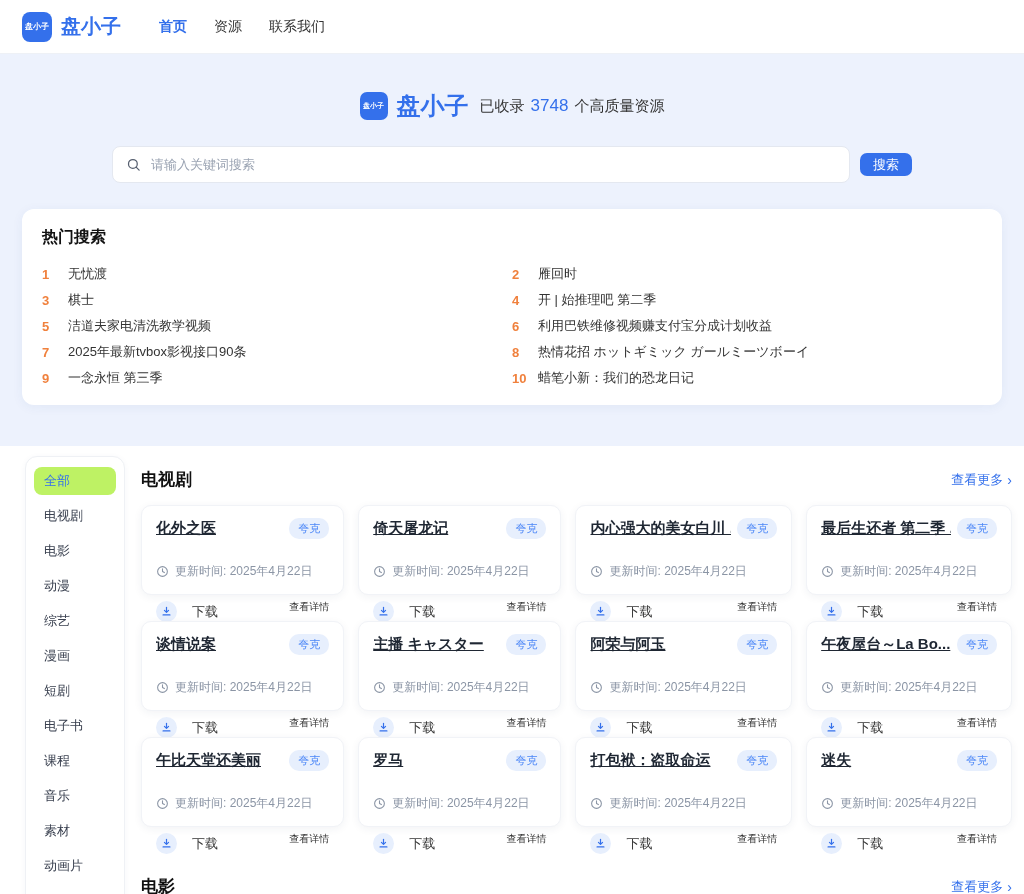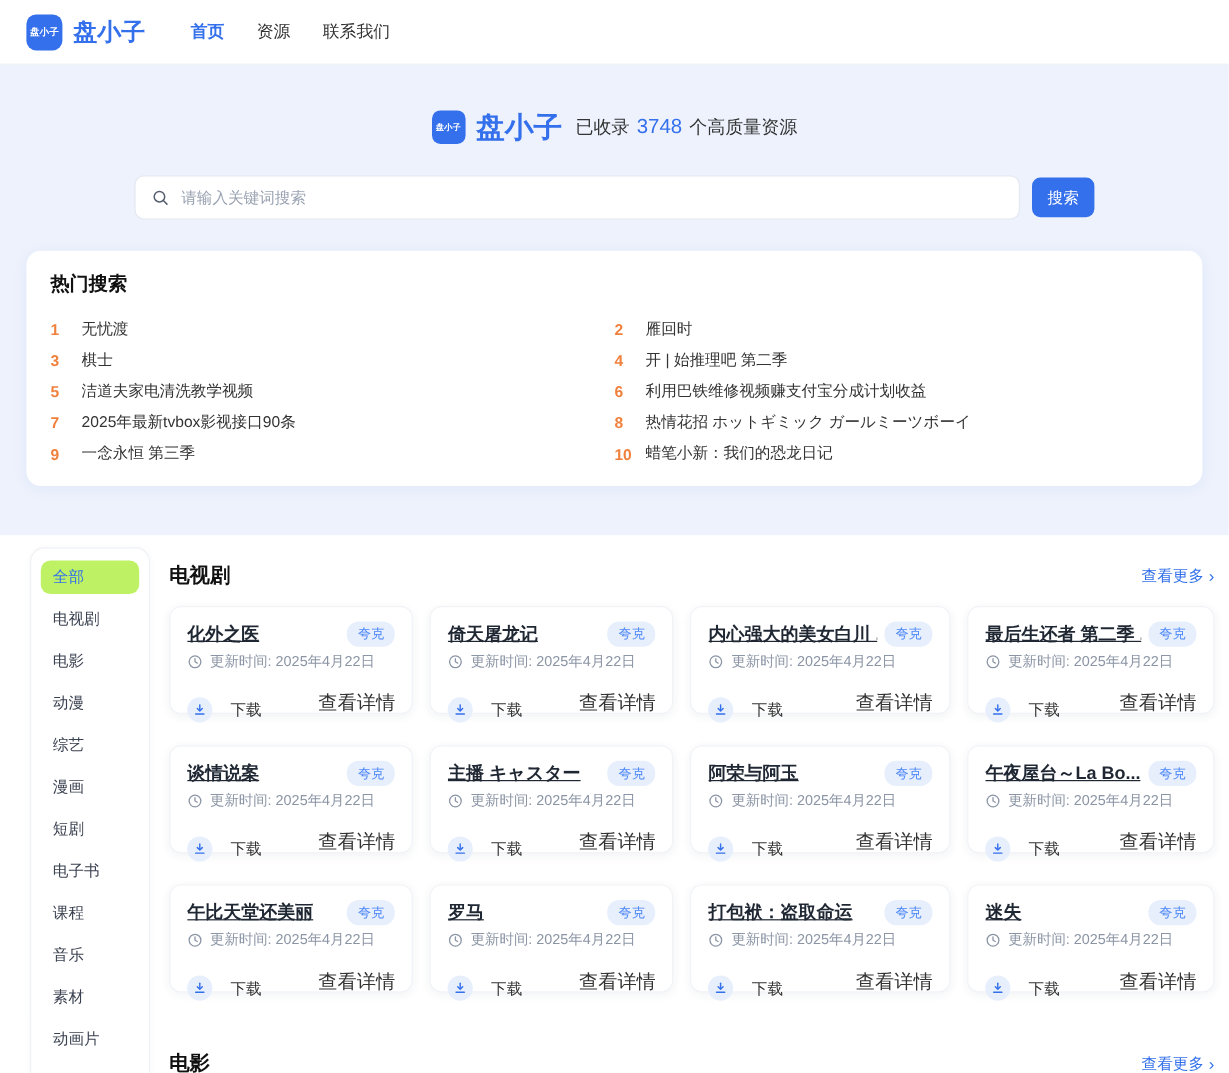--- a/index.html
+++ b/index.html
@@ -41,21 +41,21 @@
     flex:1; height:37px; background:#fff; border:1px solid #e4e8f0; border-radius:8px;
     display:flex; align-items:center; padding:0 13px;
   }
   .search-box svg { flex-shrink:0; }
   .search-box input {
     border:none; outline:none; flex:1; margin-left:8px; font-size:13px; color:#333;
     font-family:"Liberation Sans","DejaVu Sans",sans-serif; background:transparent;
   }
   .search-box input::placeholder { color:#9aa3b2; }
   .search-btn {
-    width:52px; height:33px; background:#3470EB; color:#fff; border:none; border-radius:7px;
+    width:52px; height:23px; background:#3470EB; color:#fff; border:none; border-radius:7px;
     font-size:13px; cursor:pointer; font-family:inherit;
   }
 
   
   .hot-panel {
     margin:26px 22px 0; background:#fff; border-radius:12px;
     padding:18px 20px 14px; box-shadow:0 2px 12px rgba(40,70,140,.06);
   }
   .hot-title { font-size:16px; font-weight:bold; color:#111; }
   .hot-list { display:flex; margin-top:13px; }
@@ -93,28 +93,28 @@
   }
   .card-top { display:flex; align-items:center; justify-content:space-between; gap:6px; }
   .card-title {
     font-size:15px; font-weight:bold; color:#1f2733; flex:1; min-width:0;
     white-space:nowrap; overflow:hidden; text-overflow:clip;text-decoration:underline;
   }
   .card-badge {
     font-size:11px; color:#4a86f7; background:#E7EFFD; border-radius:10px;
     padding:3px 9px; flex-shrink:0; cursor:default;
   }
-  .card-time { display:flex; align-items:center; gap:6px; margin-top:4px; color:#8b95a5; font-size:12px; }
+  .card-time { display:flex; align-items:center; gap:6px; margin-top:24px; color:#8b95a5; font-size:12px; }
   .card-actions { display:flex; align-items:center; justify-content:space-between; margin-top:11px; }
   .dl { display:flex; align-items:center; gap:15px; font-size:13px; color:#333; cursor:pointer;margin-top:10px; }
   .dl-icon {
     width:21px; height:21px; border-radius:50%; background:#E7EFFD;
     display:flex; align-items:center; justify-content:center;
   }
-  .detail-link { font-size:16px; color:#333; cursor:pointer; }
+  .detail-link { font-size:10px; color:#333; cursor:pointer; }
 </style>
 </head>
 <body>
 
 <div class="navbar">
   <div class="logo-badge">盘小子</div>
   <div class="brand-name">盘小子</div>
   <div class="nav-items">
       <div class="nav-item active">首页</div>
       <div class="nav-item">资源</div>

